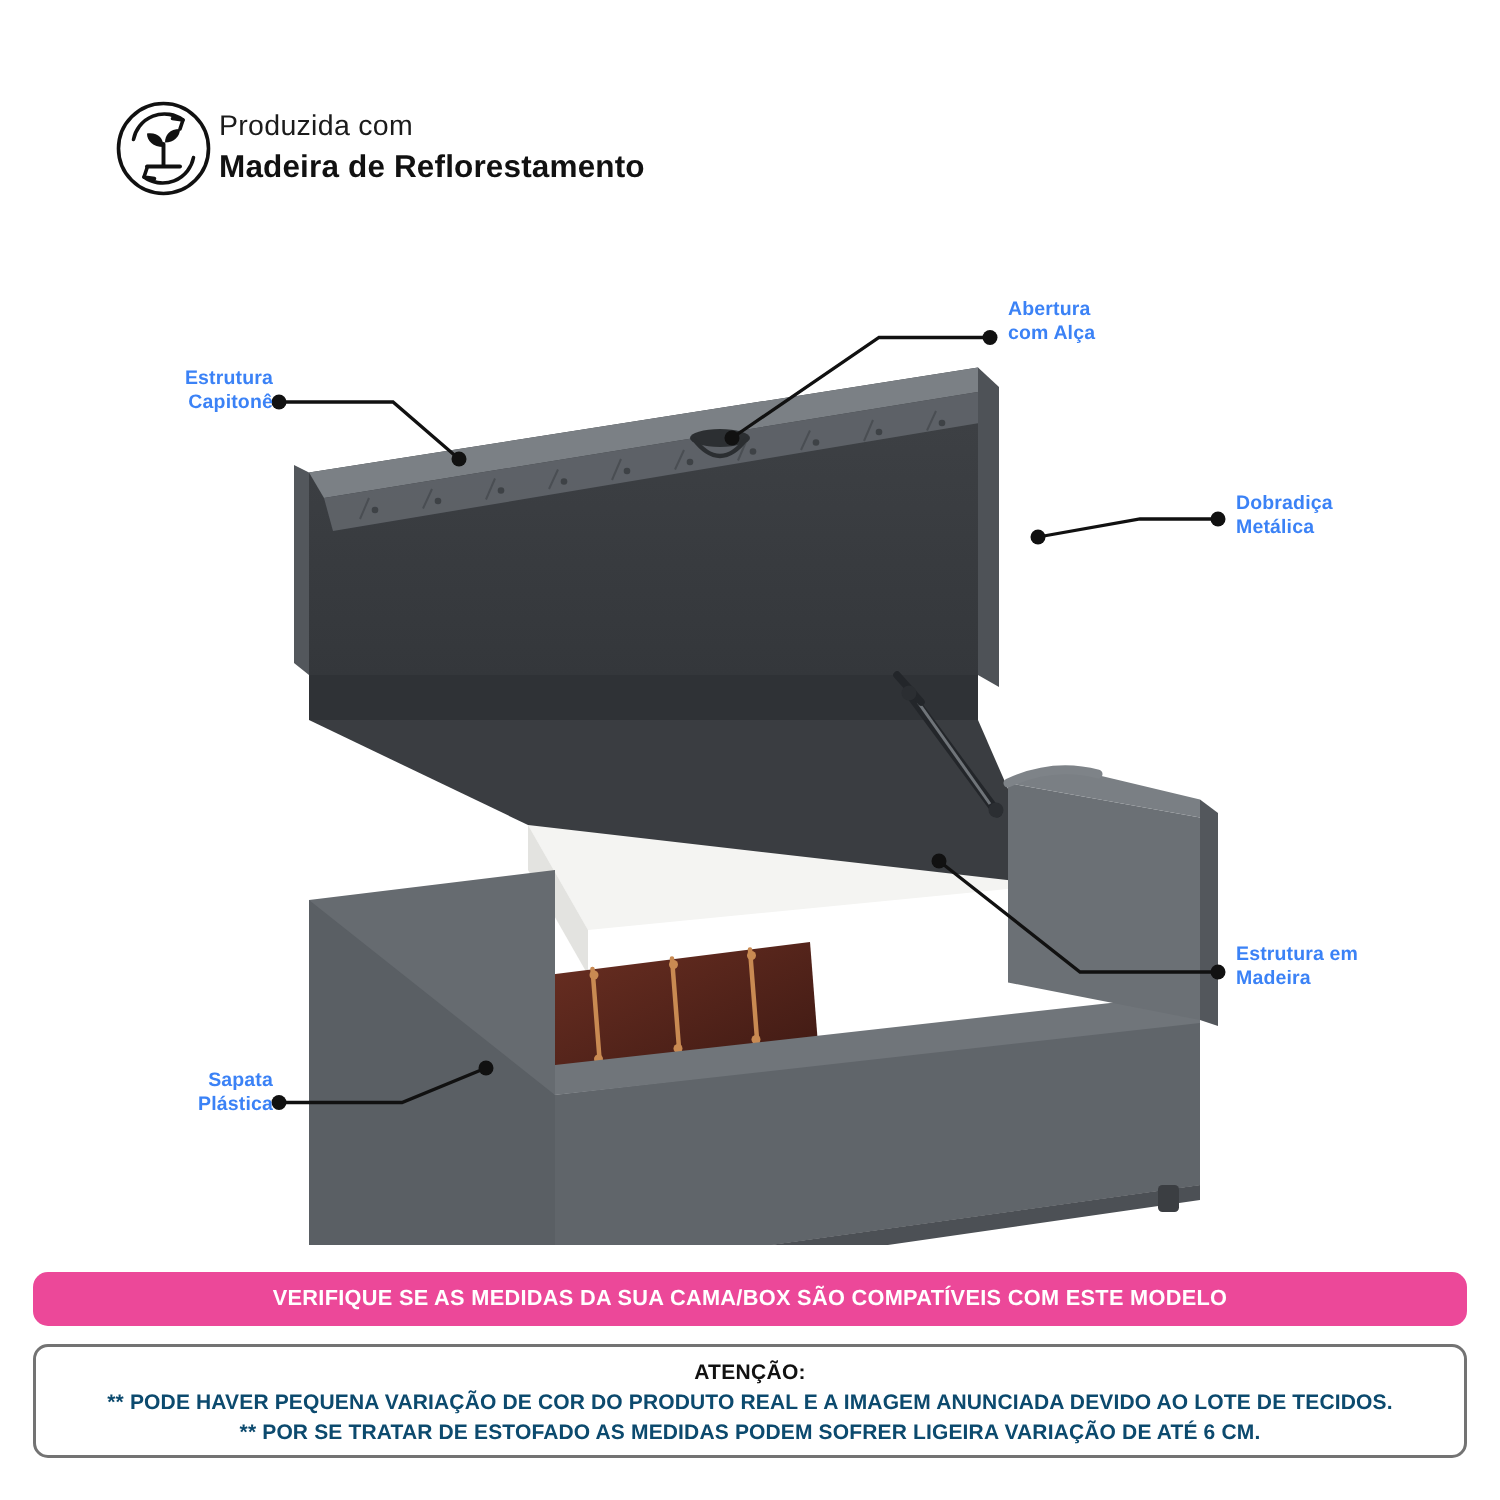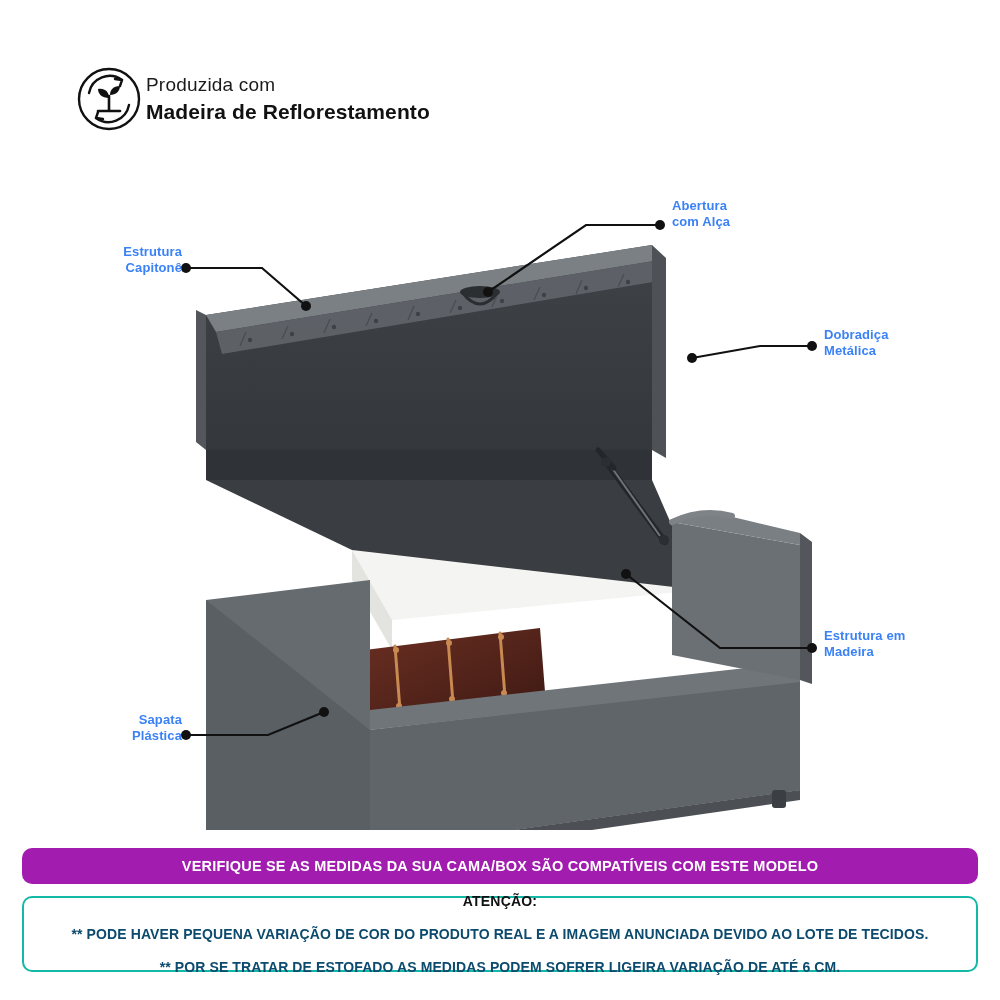--- a/index.html
+++ b/index.html
@@ -75,33 +75,33 @@
     width: 956px;
     border-radius: 10px;
     display: flex;
     align-items: center;
     justify-content: center;
     text-align: center;
   }
   #banner-red {
     top: 848px;
     height: 36px;
-    background: #a21caf;
+    background: #ec4899;
     color: #ffffff;
     font-size: 14.5px;
     font-weight: bold;
     letter-spacing: .2px;
   }
   #banner-note {
     top: 896px;
     height: 76px;
     background: #ffffff;
-    border: 2px solid #14b8a6;
+    border: 2px solid #737373;
     flex-direction: column;
-    gap: 17px;
+    gap: 4px;
     padding: 6px 10px;
   }
   .note-title {
     font-size: 14px;
     font-weight: bold;
     color: #111;
     letter-spacing: .2px;
   }
   .note-line {
     font-size: 14px;

